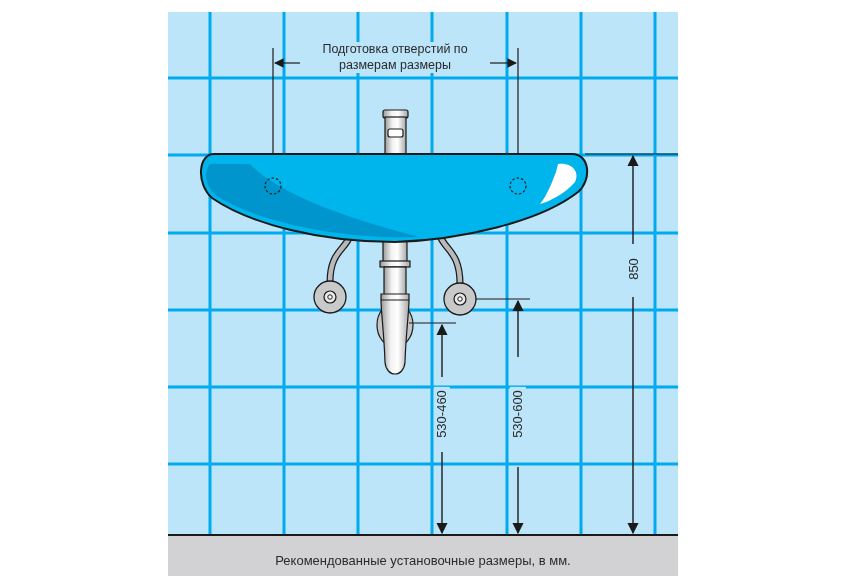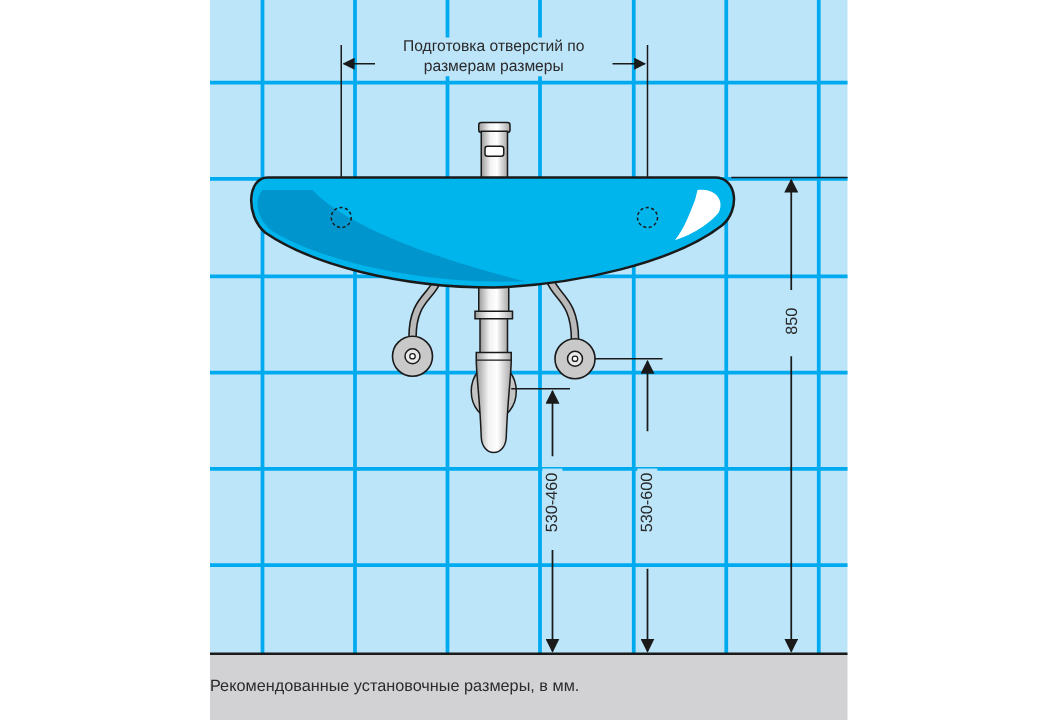--- a/index.html
+++ b/index.html
@@ -1,21 +1,21 @@
 <!DOCTYPE html>
 <html><head>
   <meta charset="utf-8">
   <style>
     html, body { margin: 0; padding: 0; background: #ffffff; }
     body { width: 850px; height: 576px; position: relative; overflow: hidden; font-family: "Liberation Sans", sans-serif; }
-    #stage { position: absolute; left: 0; top: 0; width: 850px; height: 404px; }
+    #stage { position: absolute; left: 0; top: 12px; width: 850px; height: 404px; }
     .lbl { position: absolute; color: #2a2a2a; font-size: 12.5px; line-height: 1.25; white-space: nowrap; }
     .top-note { left: 300px; top: 30px; width: 190px; text-align: center; background: #bde5fa; }
     .vlabel { transform: translate(-50%, -50%) rotate(-90deg); font-size: 13px; background: #bde5fa; padding: 0 3px; }
-    .caption { left: 168px; top: 541px; width: 510px; font-size: 13px; color: #2b2b2b; }
+    .caption { left: 168px; top: 541px; width: 510px; text-align: center; font-size: 13px; color: #2b2b2b; }
   </style>
 </head>
 <body>
 
 <div id="stage">
   <svg width="850" height="576" viewBox="0 0 850 576" xmlns="http://www.w3.org/2000/svg">
     <defs>
       <linearGradient id="chrome" x1="0" x2="1" y1="0" y2="0">
         <stop offset="0" stop-color="#9a9a9a"></stop>
         <stop offset="0.35" stop-color="#f2f2f2"></stop>

